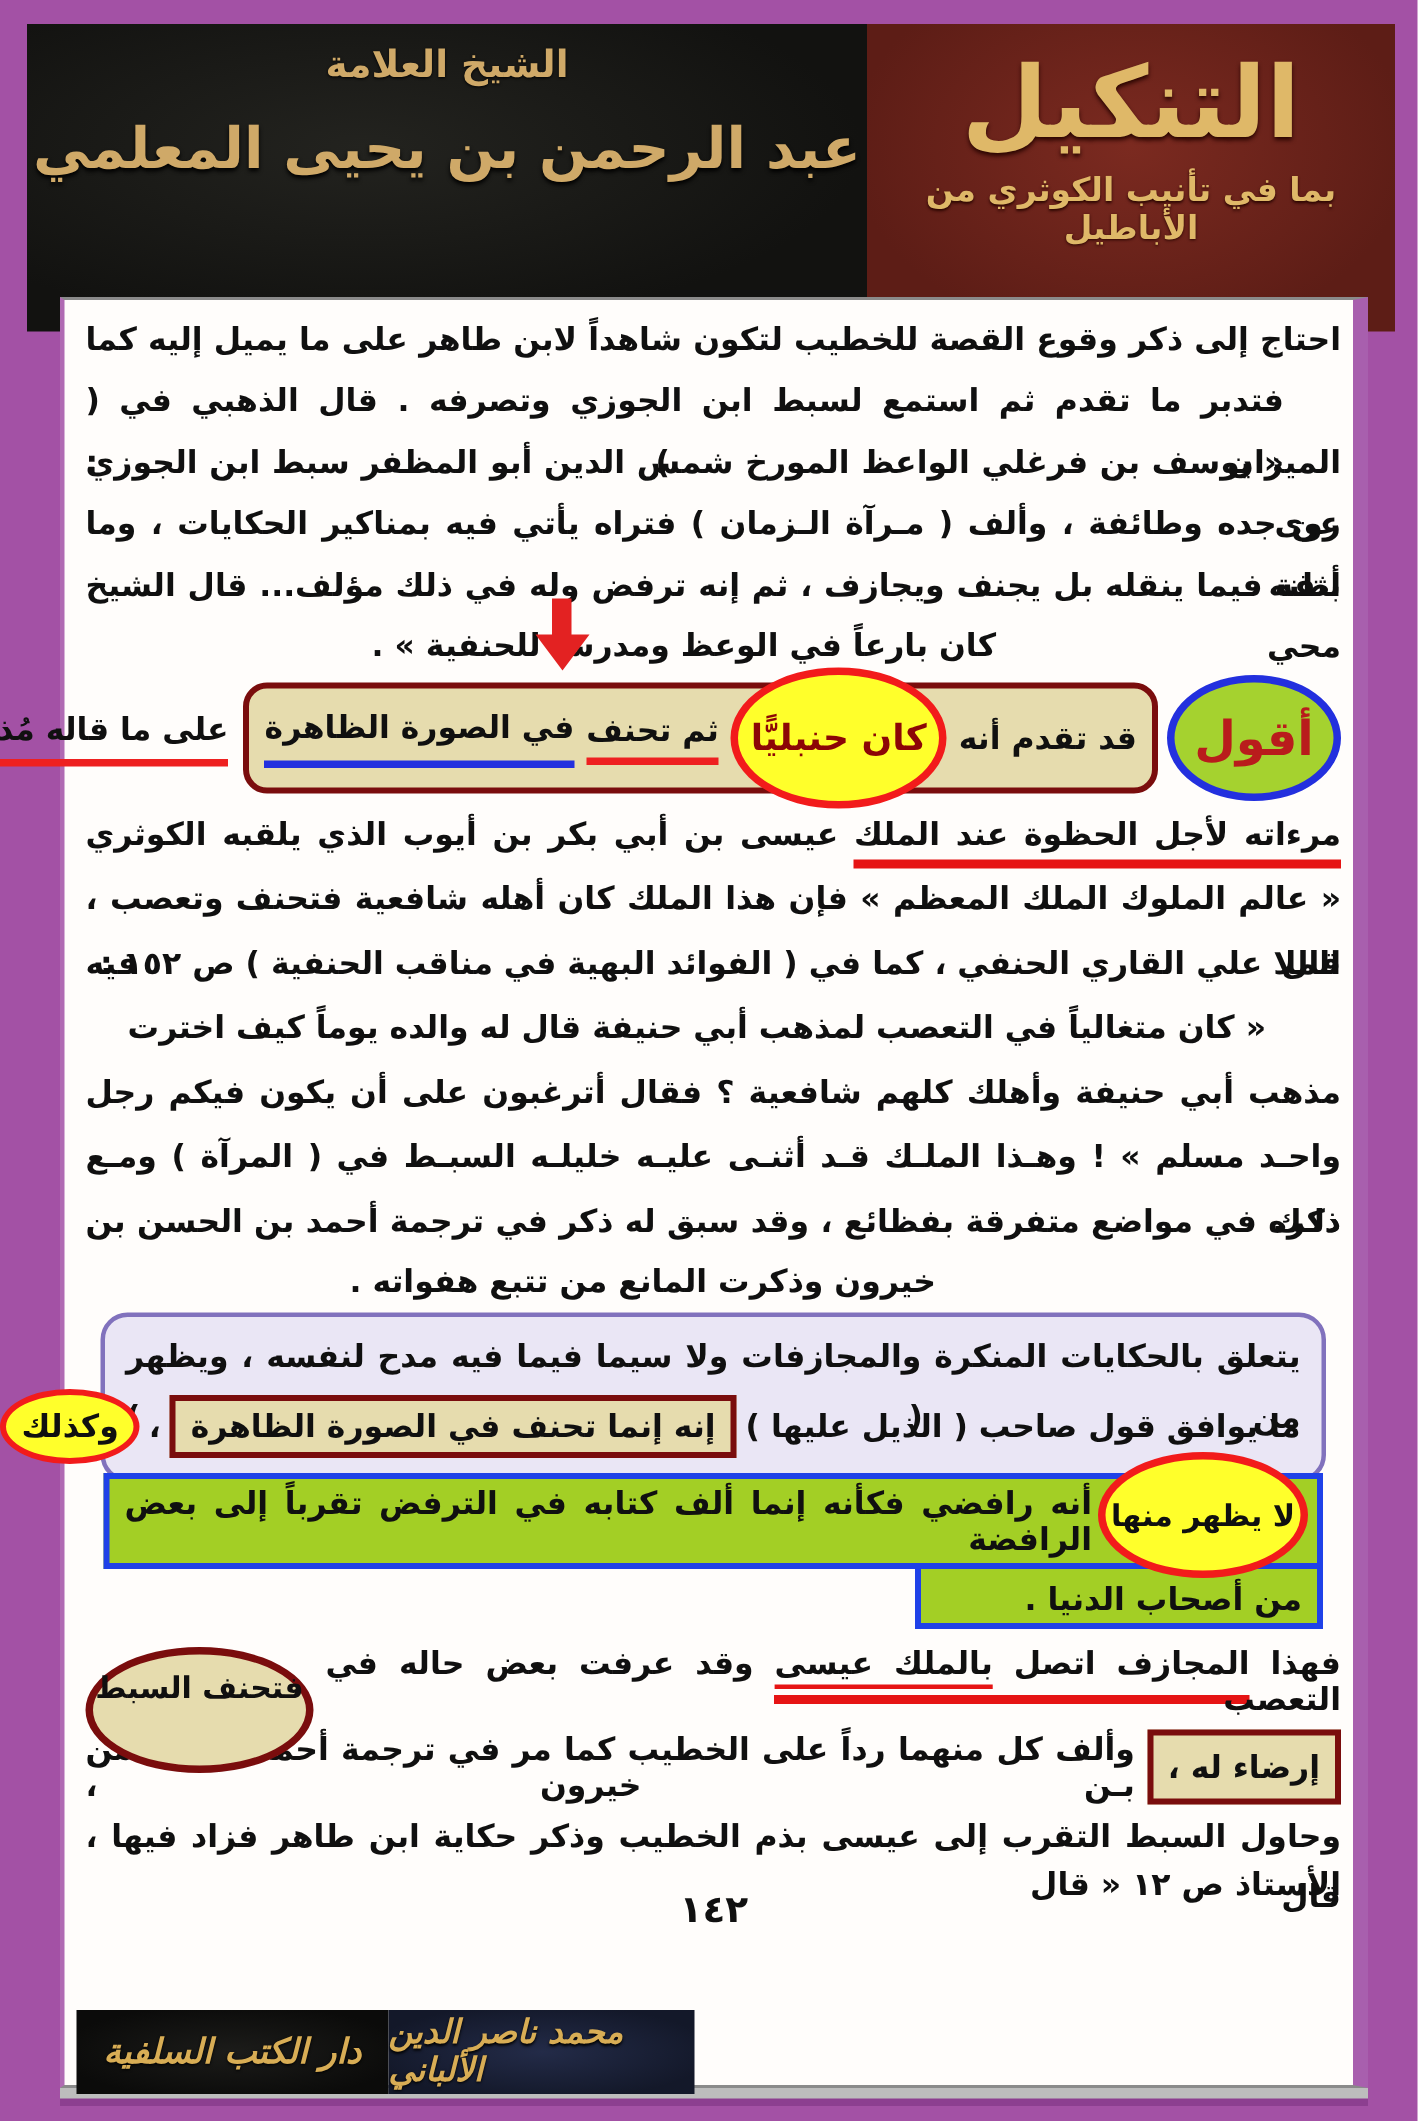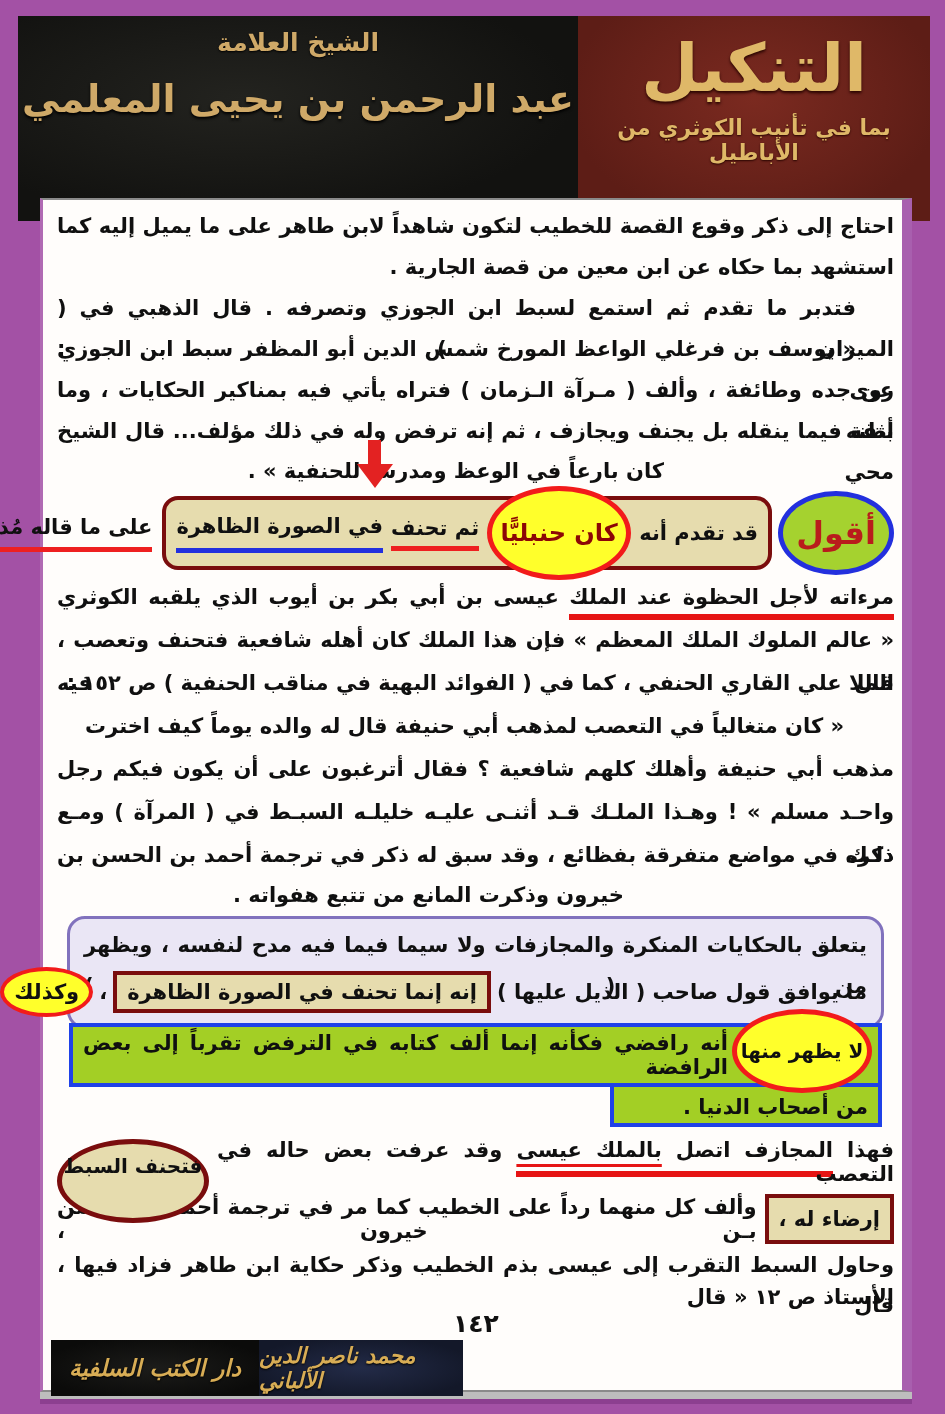--- a/index.html
+++ b/index.html
@@ -96,21 +96,21 @@
     display:flex;align-items:flex-start;justify-content:center;padding-top:10px;box-sizing:border-box;
     font-size:20px;font-weight:bold;margin:14px 4px -24px 0;white-space:nowrap;
   }
   
   .l21{display:flex;align-items:center;gap:8px;height:52px;}
   .l21 .tan-box{padding:9px 10px;}
   .l21 .txt{flex:1;font-size:21px;font-weight:bold;text-align:justify;text-align-last:justify;}
   
   .froot{position:relative;height:40px;margin-top:0;}
   .f-line{position:absolute;right:0;top:0;font-size:21px;font-weight:bold;}
-  .f-num{position:absolute;left:396px;top:24px;font-size:25px;font-weight:bold;}
+  .f-num{position:absolute;left:396px;top:14px;font-size:25px;font-weight:bold;}
   .stamps{position:absolute;left:8px;bottom:-6px;height:56px;display:flex;direction:ltr;z-index:3;}
   .stamp{display:flex;align-items:center;justify-content:center;font-weight:bold;color:#d8ad55;font-style:italic;text-shadow:0 1px 2px #000;}
   .stamp.pub{width:208px;background:radial-gradient(ellipse at 50% 50%, #1c1c1a 0%, #0b0b0a 80%);font-size:23px;}
   .stamp.auth{width:204px;background:radial-gradient(ellipse at 50% 50%, #232b48 0%, #131829 80%);font-size:22px;}
   .pad-r230{padding-right:230px;}
   .pad-r270{padding-right:270px;}
   .pad-r50{padding-right:50px;}
   .ind{text-indent:38px;}
 </style>
 </head>
@@ -123,21 +123,20 @@
   </div>
   <div class="hdr-book">
     <div class="title">التنكيل</div>
     <div class="sub">بما في تأنيب الكوثري من الأباطيل</div>
   </div>
 </div>
 
 <div class="page">
 
   <div class="bl" style="margin-top:6px">احتاج إلى ذكر وقوع القصة للخطيب لتكون شاهداً لابن طاهر على ما يميل إليه كما</div>
-  <div class="bl r">استشهد بما حكاه عن ابن معين من قصة الجارية .</div>
   <div class="bl ind">فتدبر ما تقدم ثم استمع لسبط ابن الجوزي وتصرفه . قال الذهبي في ( الميزان ) :</div>
   <div class="bl ind">« يوسف بن فرغلي الواعظ المورخ شمس الدين أبو المظفر سبط ابن الجوزي روى</div>
   <div class="bl">عن جده وطائفة ، وألف ( مـرآة الـزمان ) فتراه يأتي فيه بمناكير الحكايات ، وما أظنه</div>
   <div class="bl">بثقة فيما ينقله بل يجنف ويجازف ، ثم إنه ترفض وله في ذلك مؤلف... قال الشيخ محي</div>
   <div class="bl r pad-r230" style="height:38px;line-height:38px">كان بارعاً في الوعظ ومدرساً للحنفية » .</div>
 
   <div class="aq-row">
     <div class="arrow">
       <div class="shaft"></div>
         <div class="head"></div>

